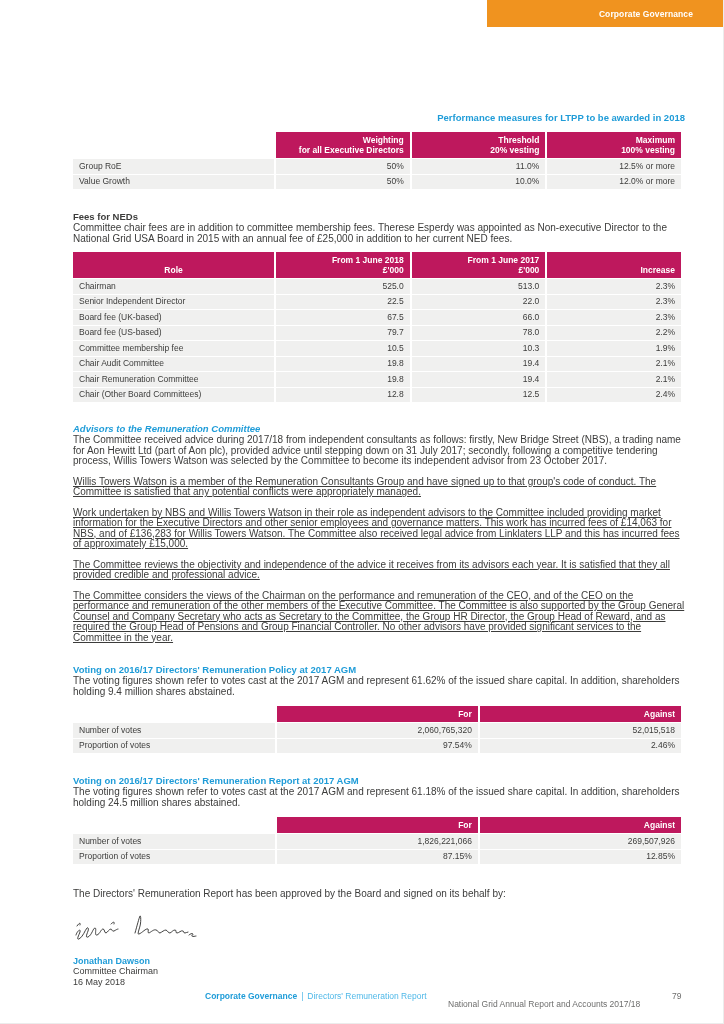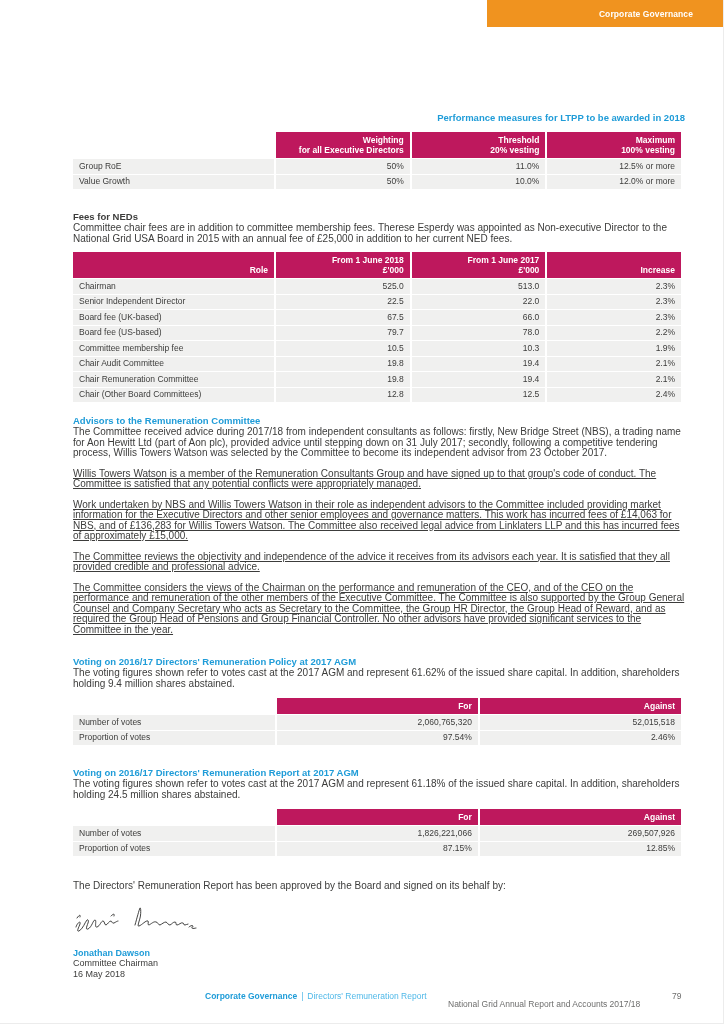--- a/index.html
+++ b/index.html
@@ -20,33 +20,33 @@
   .h-blue { color:#1F9CD8; font-size:9.5px; font-weight:bold; margin:0; }
   .h-dark { color:#3C3C3B; font-size:9.5px; font-weight:bold; margin:0; }
   .para { font-size:10px; line-height:10.5px; margin:0; color:#3C3C3B; }
 
   table.doc { width:100%; border-collapse:separate; border-spacing:2px 1px; table-layout:fixed; margin-left:-2px; margin-right:-2px; }
   table.doc th {
     background:#be185d; color:#ffffff; font-size:8.5px; font-weight:bold;
     text-align:right; vertical-align:bottom; padding:3px 6px; line-height:10px;
   }
   table.doc th.empty { background:transparent; }
-  table.doc th.left { text-align:right; }
+  table.doc th.left { text-align:center; }
   table.doc td {
     background:#F0F0EF; color:#3C3C3B; font-size:8.5px;
     text-align:right; padding:2.5px 6px; line-height:9.5px;
   }
   table.doc td.label { text-align:left; }
 
   .mt-h1 { margin-top:112px;text-align:right; }
   .mt-table1 { margin-top:8px; }
   .mt-fees { margin-top:21px; }
   .mt-intro { margin-top:1px; }
   .mt-nedtable { margin-top:7px; }
-  .mt-advisors { margin-top:12px; }
+  .mt-advisors { margin-top:20px;font-style:italic; }
   .mt-para { margin-top:10px;text-decoration:underline; }
   .mt-voting { margin-top:21px; }
   .mt-vtable { margin-top:8px; }
   .mt-approval { margin-top:24px; }
   .signature-wrap { margin-top:11px; height:42px; }
   .name-block { margin-top:3px; }
   .name-blue { color:#1F9CD8; font-size:9px; font-weight:bold; line-height:10.5px; }
   .name-sub { font-size:9px; line-height:10.5px; }
 
   .footer { position:absolute; top:991px; left:0; width:724px; height:14px; font-size:8.5px;text-align:right; }

